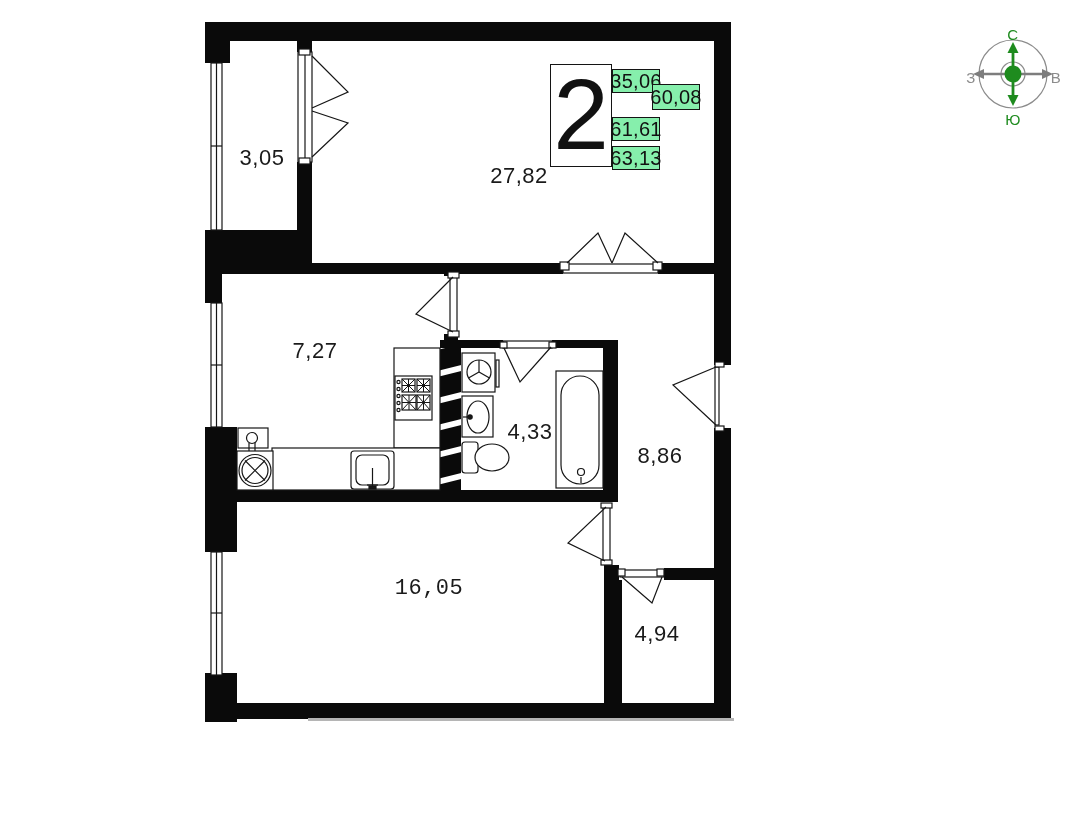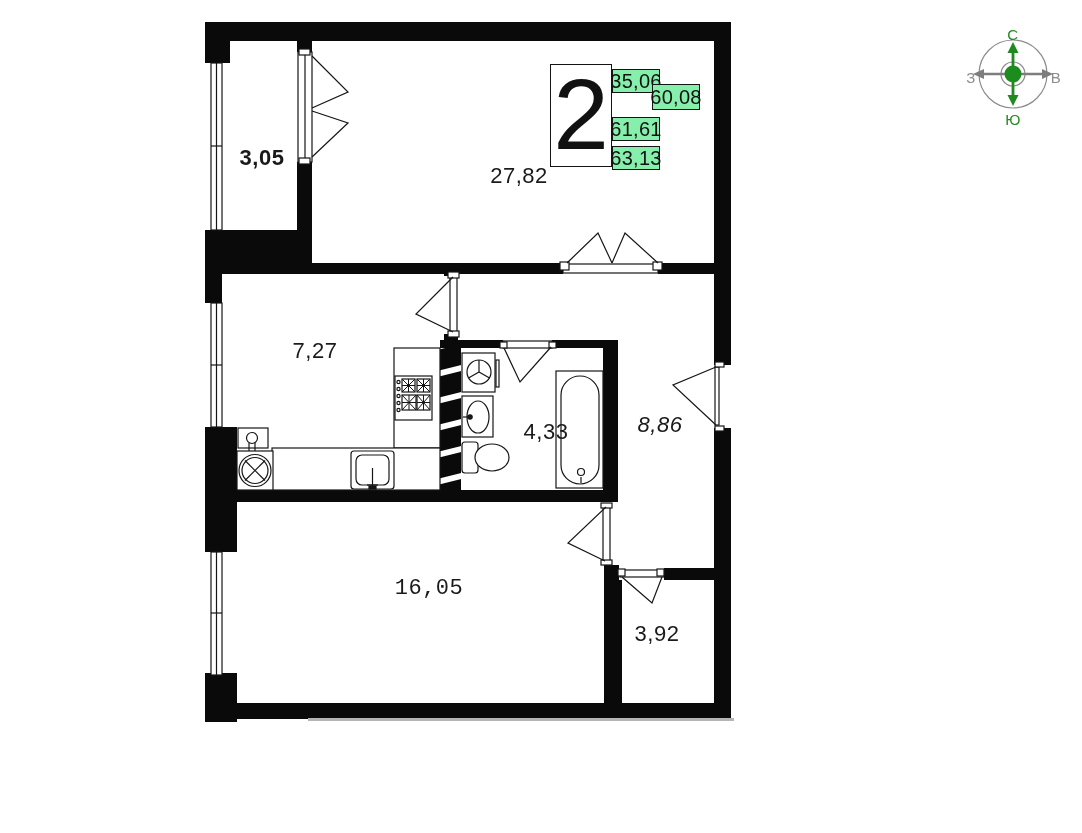--- a/index.html
+++ b/index.html
@@ -229,27 +229,27 @@
       <line x1="981" y1="74" x2="1045" y2="74" stroke="#7d7d7d" stroke-width="2.6"></line>
       <polygon points="973,74 984,69 984,79" fill="#7d7d7d"></polygon>
       <polygon points="1053,74 1042,69 1042,79" fill="#7d7d7d"></polygon>
       <line x1="1013" y1="51" x2="1013" y2="97" stroke="#1e8b1e" stroke-width="2.8"></line>
       <polygon points="1013,42 1007.5,53 1018.5,53" fill="#1e8b1e"></polygon>
       <polygon points="1013,106 1007.5,95 1018.5,95" fill="#1e8b1e"></polygon>
       <circle cx="1013" cy="74" r="8.5" fill="#1e8b1e"></circle>
     </g>
   </svg>
 
-  <div class="lbl" style="left:262px;top:158px;font-weight:bold;">3,05</div>
+  <div class="lbl" style="left:262px;top:158px;">3,05</div>
   <div class="lbl" style="left:519px;top:176px;">27,82</div>
   <div class="lbl" style="left:315px;top:351px;">7,27</div>
-  <div class="lbl" style="left:546px;top:432px;">4,33</div>
-  <div class="lbl" style="left:660px;top:425px;font-style:italic;">8,86</div>
+  <div class="lbl" style="left:530px;top:432px;">4,33</div>
+  <div class="lbl" style="left:660px;top:456px;">8,86</div>
   <div class="lbl" style="left:429px;top:588px;font-family:Liberation Mono, monospace;">16,05</div>
-  <div class="lbl" style="left:657px;top:634px;">3,92</div>
+  <div class="lbl" style="left:657px;top:634px;">4,94</div>
 
   <div class="legend-box">
     <span class="legend-rooms">2</span>
   </div>
   <div class="legend-cell c1">35,06</div>
   <div class="legend-cell c2">60,08</div>
   <div class="legend-cell c3">61,61</div>
   <div class="legend-cell c4">63,13</div>
 
   <div class="compass-lbl compass-green" style="left:1013px;top:34px;">С</div>

